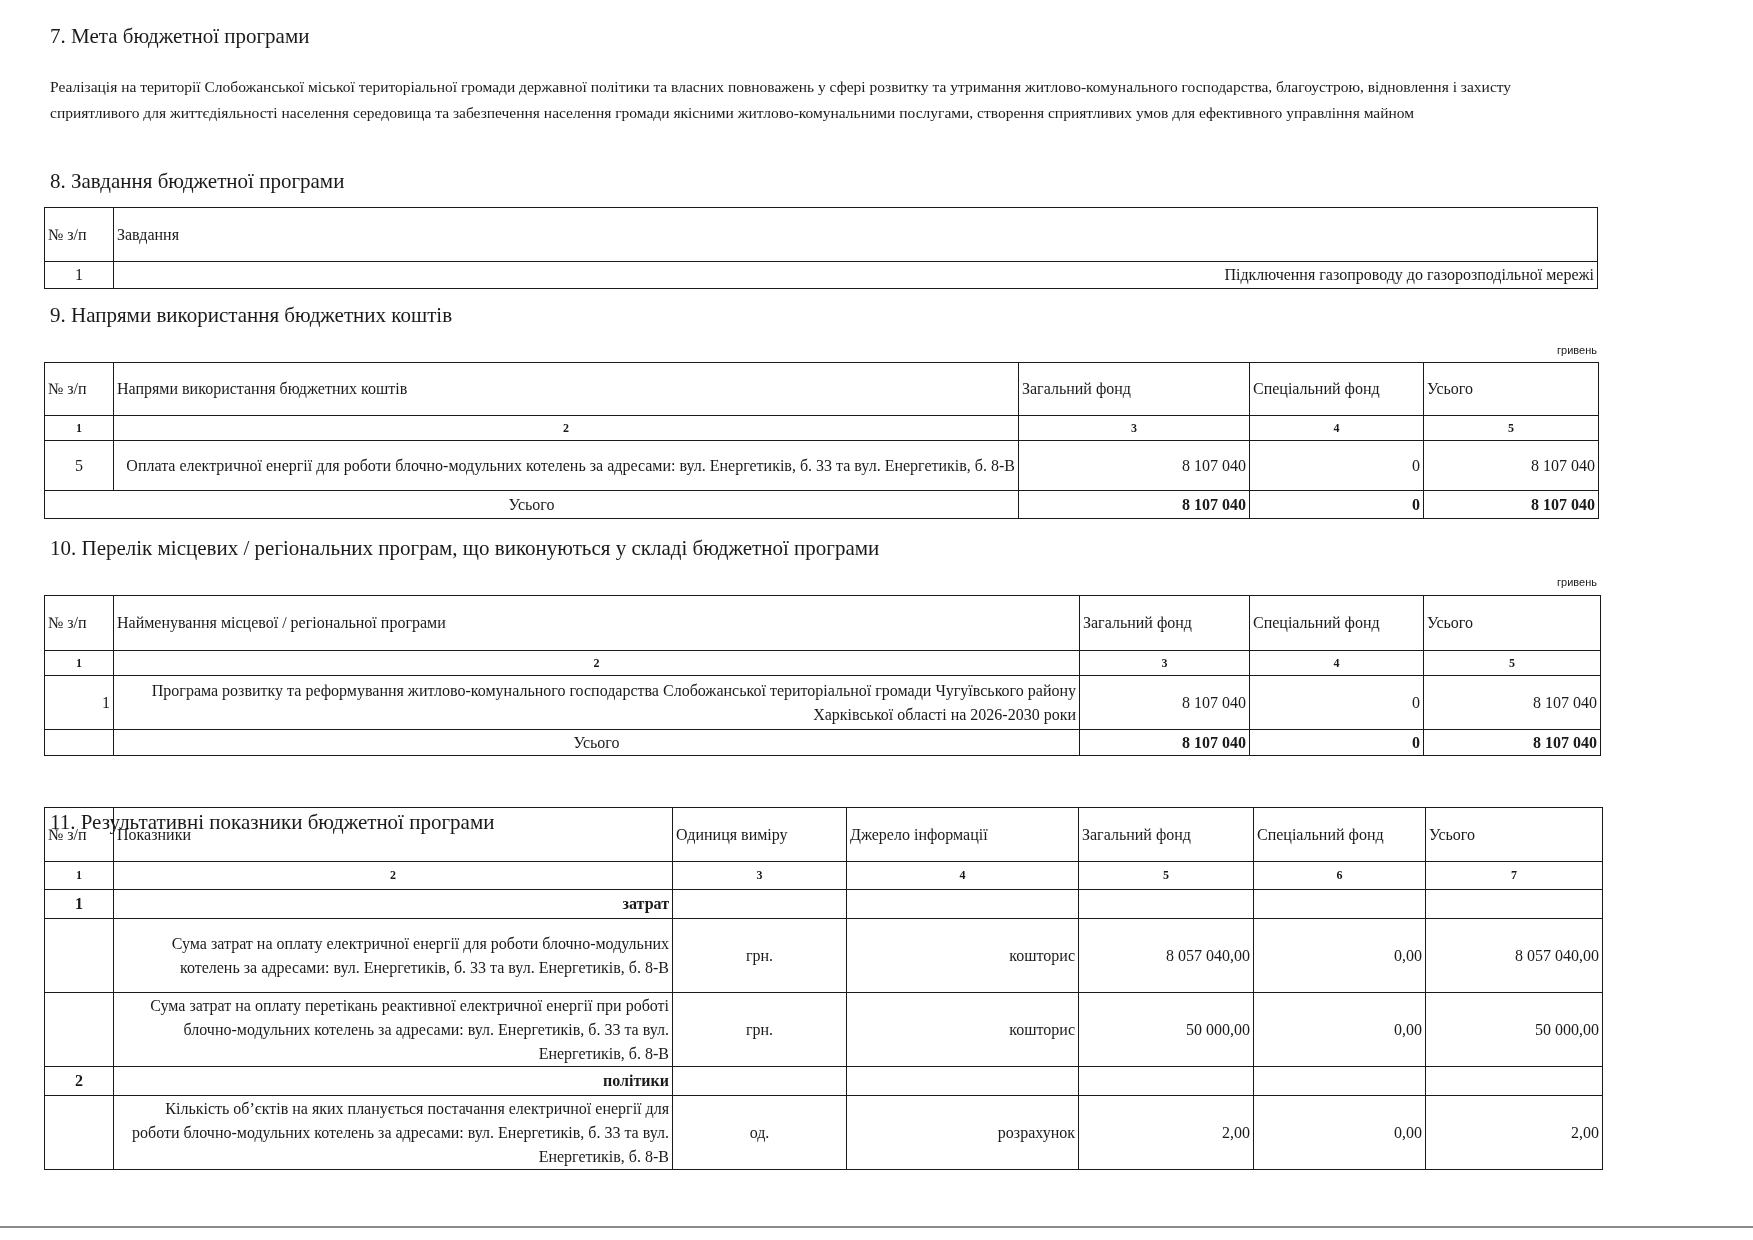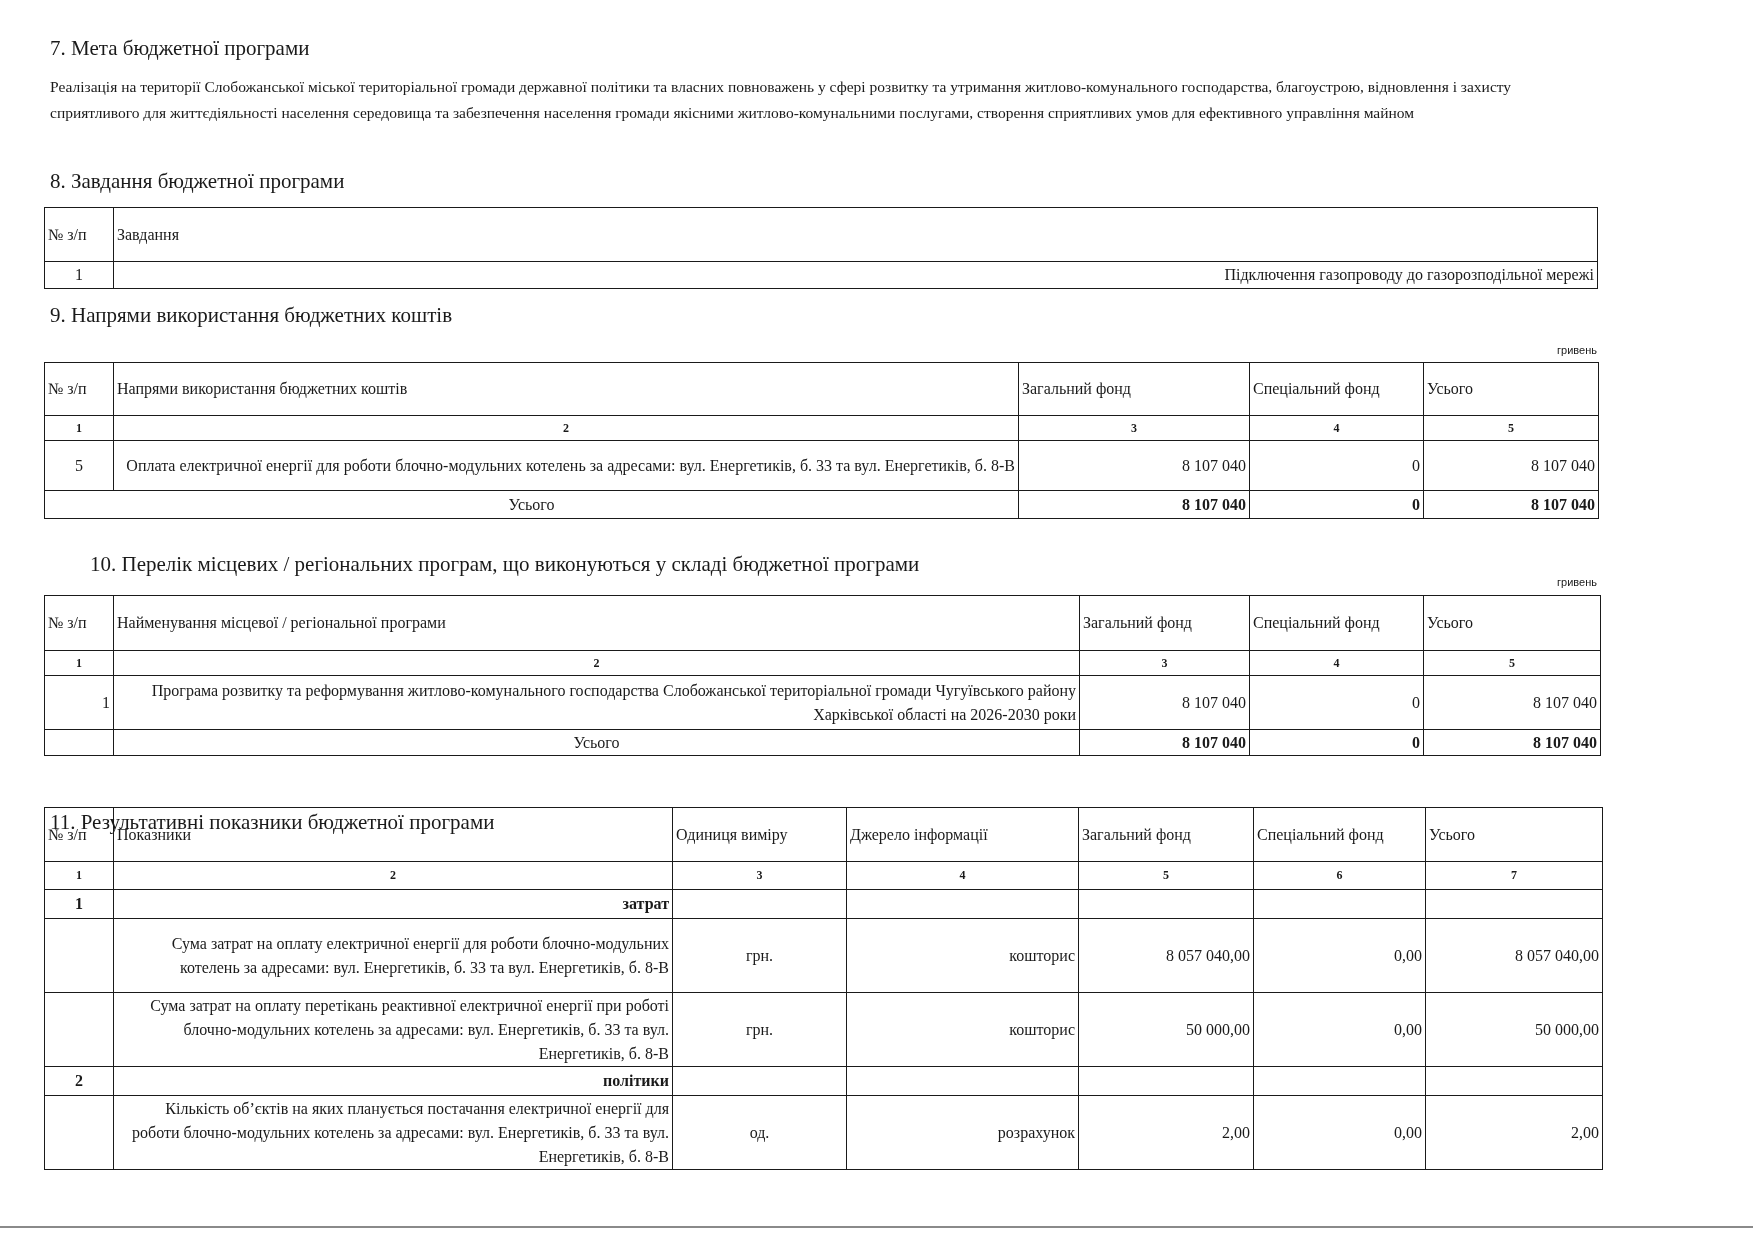--- a/index.html
+++ b/index.html
@@ -19,21 +19,21 @@
   .r { text-align: right; }
   .l { text-align: right; }
   .b { font-weight: bold; }
   .num-row td { font-size: 12px; font-weight: bold; text-align: center; height: 24px; }
   .hr-bottom { left: 0; top: 1226px; width: 1753px; height: 2px; background: #8a8a8a; }
   .lh { line-height: 24px; }
 </style>
 </head>
 <body>
 
-<div class="abs heading" style="top:36px;">7. Мета бюджетної програми</div>
+<div class="abs heading" style="top:24px;">7. Мета бюджетної програми</div>
 <div class="abs para" style="top:74px;">Реалізація на території Слобожанської міської територіальної громади державної політики та власних повноважень у сфері розвитку та утримання житлово-комунального господарства, благоустрою, відновлення і захисту сприятливого для життєдіяльності населення середовища та  забезпечення населення громади якісними житлово-комунальними послугами, створення сприятливих умов для ефективного управління майном</div>
 
 <div class="abs heading" style="top:169px;">8. Завдання бюджетної програми</div>
 <table style="left:44px; top:207px; width:1554px;">
   <colgroup>
       <col style="width:69px">
       <col>
     </colgroup>
   <tbody>
       <tr style="height:54px;">
@@ -81,21 +81,21 @@
   </tr>
   <tr style="height:28px;">
     <td colspan="2" class="c">Усього</td>
     <td class="r b">8 107 040</td>
     <td class="r b">0</td>
     <td class="r b">8 107 040</td>
   </tr>
 </tbody>
   </table>
 
-<div class="abs heading" style="top:552px;margin-left:40px;">10. Перелік місцевих / регіональних програм, що виконуються у складі бюджетної програми</div>
+<div class="abs heading" style="top:536px;">10. Перелік місцевих / регіональних програм, що виконуються у складі бюджетної програми</div>
 <div class="abs unit" style="top:576px;">гривень</div>
 <table style="left:44px; top:595px; width:1556px;">
   <colgroup>
       <col style="width:69px">
       <col style="width:966px">
       <col style="width:170px">
       <col style="width:174px">
       <col style="width:177px">
     </colgroup>
   <tbody>

